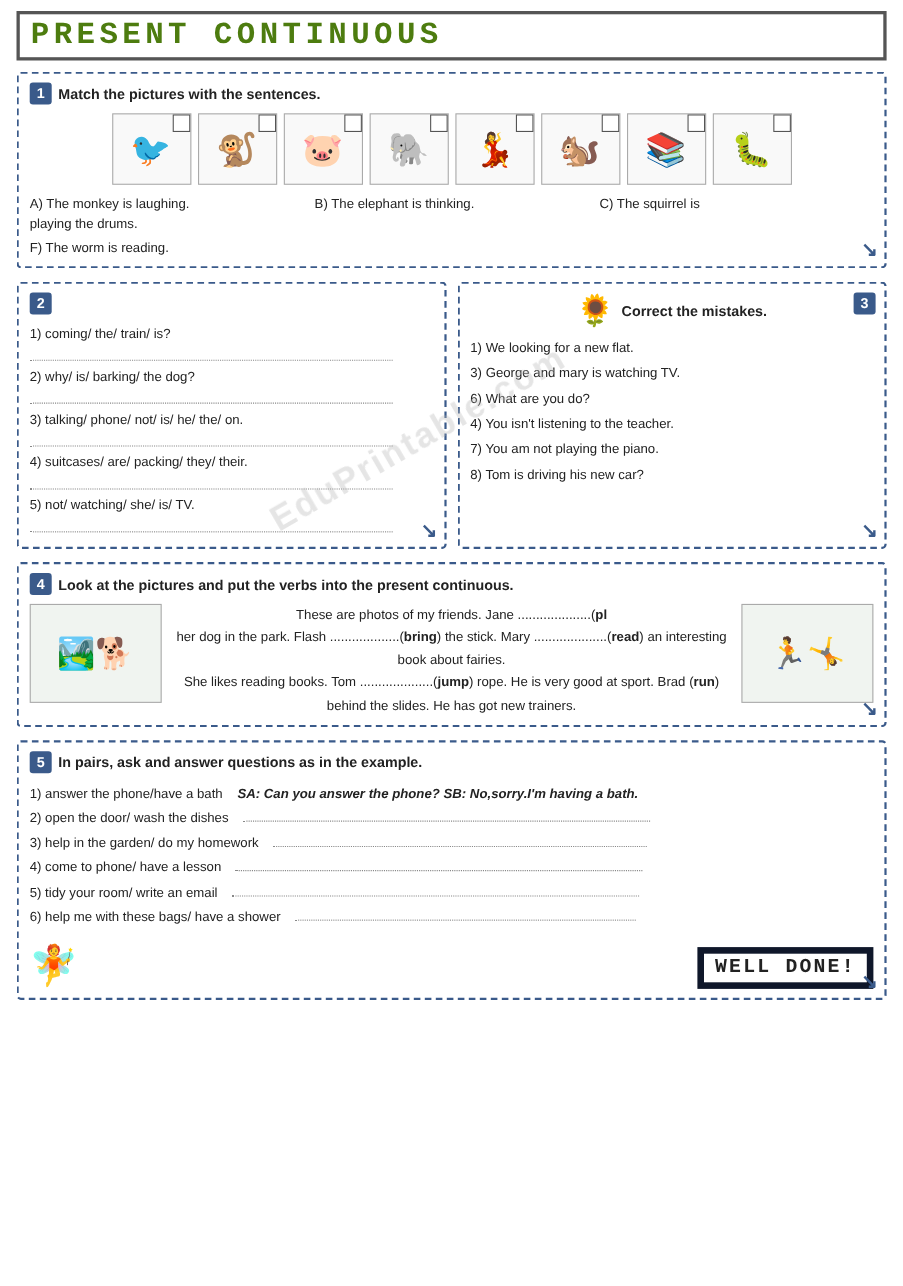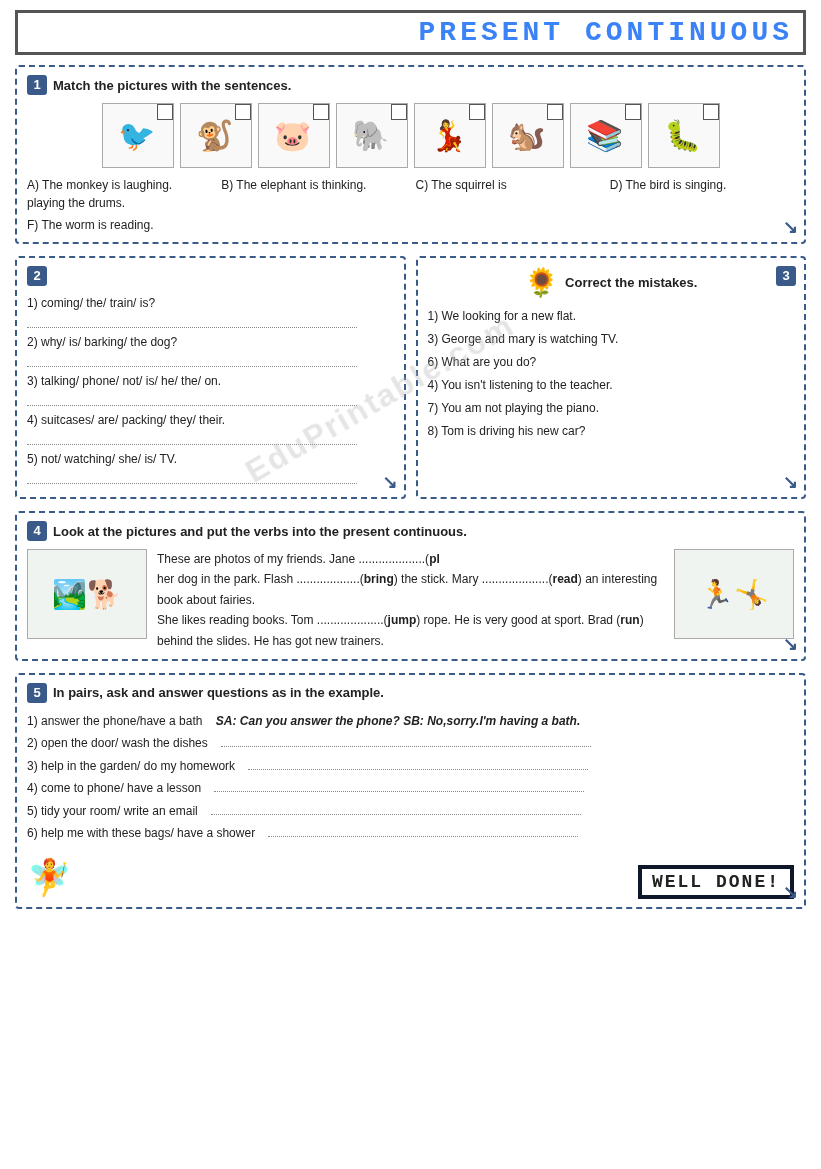--- a/index.html
+++ b/index.html
@@ -8,26 +8,26 @@
       font-family: Arial, sans-serif;
       font-size: 13px;
       width: 821px;
       min-height: 1169px;
       padding: 10px 15px;
       color: #222;
     }
 
     
     .page-title {
-      text-align: right;
+      text-align: left;
       font-size: 28px;
       font-weight: bold;
       font-family: 'Courier New', monospace;
       letter-spacing: 4px;
-      color: #3b82f6;
+      color: #4d7c0f;
       border: 3px solid #555;
       padding: 4px 10px;
       margin-bottom: 10px;
       display: inline-block;
       width: 100%;
     }
 
     
     .section {
       border: 2px dashed #3a5a8a;
@@ -95,21 +95,21 @@
       top: 0; right: 0;
       width: 16px; height: 16px;
       border: 1px solid #555;
       background: #fff;
       font-size: 9px;
       display: flex; align-items: center; justify-content: center;
     }
 
     .sentences-grid {
       display: grid;
-      grid-template-columns: 1fr 1fr 1fr 1fr;
+      grid-template-columns: 1fr 1fr 1fr;
       gap: 4px 10px;
       font-size: 12px;
       line-height: 1.5;
     }
 
     
     .row-2-3 {
       display: flex;
       gap: 10px;
       margin-bottom: 12px;
@@ -141,20 +141,21 @@
     .section-4-content {
       display: flex;
       gap: 10px;
       align-items: flex-start;
     }
 
     .section-4-text {
       flex: 1;
       font-size: 12px;
       line-height: 1.7;
+      text-align: center;
     }
 
     .pic-placeholder {
       width: 120px;
       height: 90px;
       border: 1px solid #aaa;
       display: flex;
       align-items: center;
       justify-content: center;
       font-size: 28px;
@@ -173,21 +174,21 @@
       font-style: italic;
       font-weight: bold;
     }
 
     .well-done {
       text-align: right;
       font-size: 18px;
       font-weight: bold;
       font-family: 'Courier New', monospace;
       letter-spacing: 2px;
-      border: 4px solid #0f172a;
+      border: 6px solid #0f172a;
       display: inline-block;
       padding: 3px 10px;
       margin-top: 6px;
     }
 
     .sunflower-icon {
       font-size: 28px;
       margin-right: 6px;
     }
 
@@ -288,23 +289,20 @@
     <div>
       <span>A) The monkey is laughing.<br>playing the drums.</span>
     </div>
     <div>
       <span>B) The elephant is thinking.</span>
     </div>
     <div>
       <span>C) The squirrel is</span>
     </div>
     <div>
-      <span>D) The bird is singing.</span>
-    </div>
-    <div>
       <span>F) The worm is reading.</span>
     </div>
   </div>
   <div class="arrow-corner arrow-br">↘</div>
 </div>
 
 
 <div class="row-2-3">
 
   <div class="section-2">

